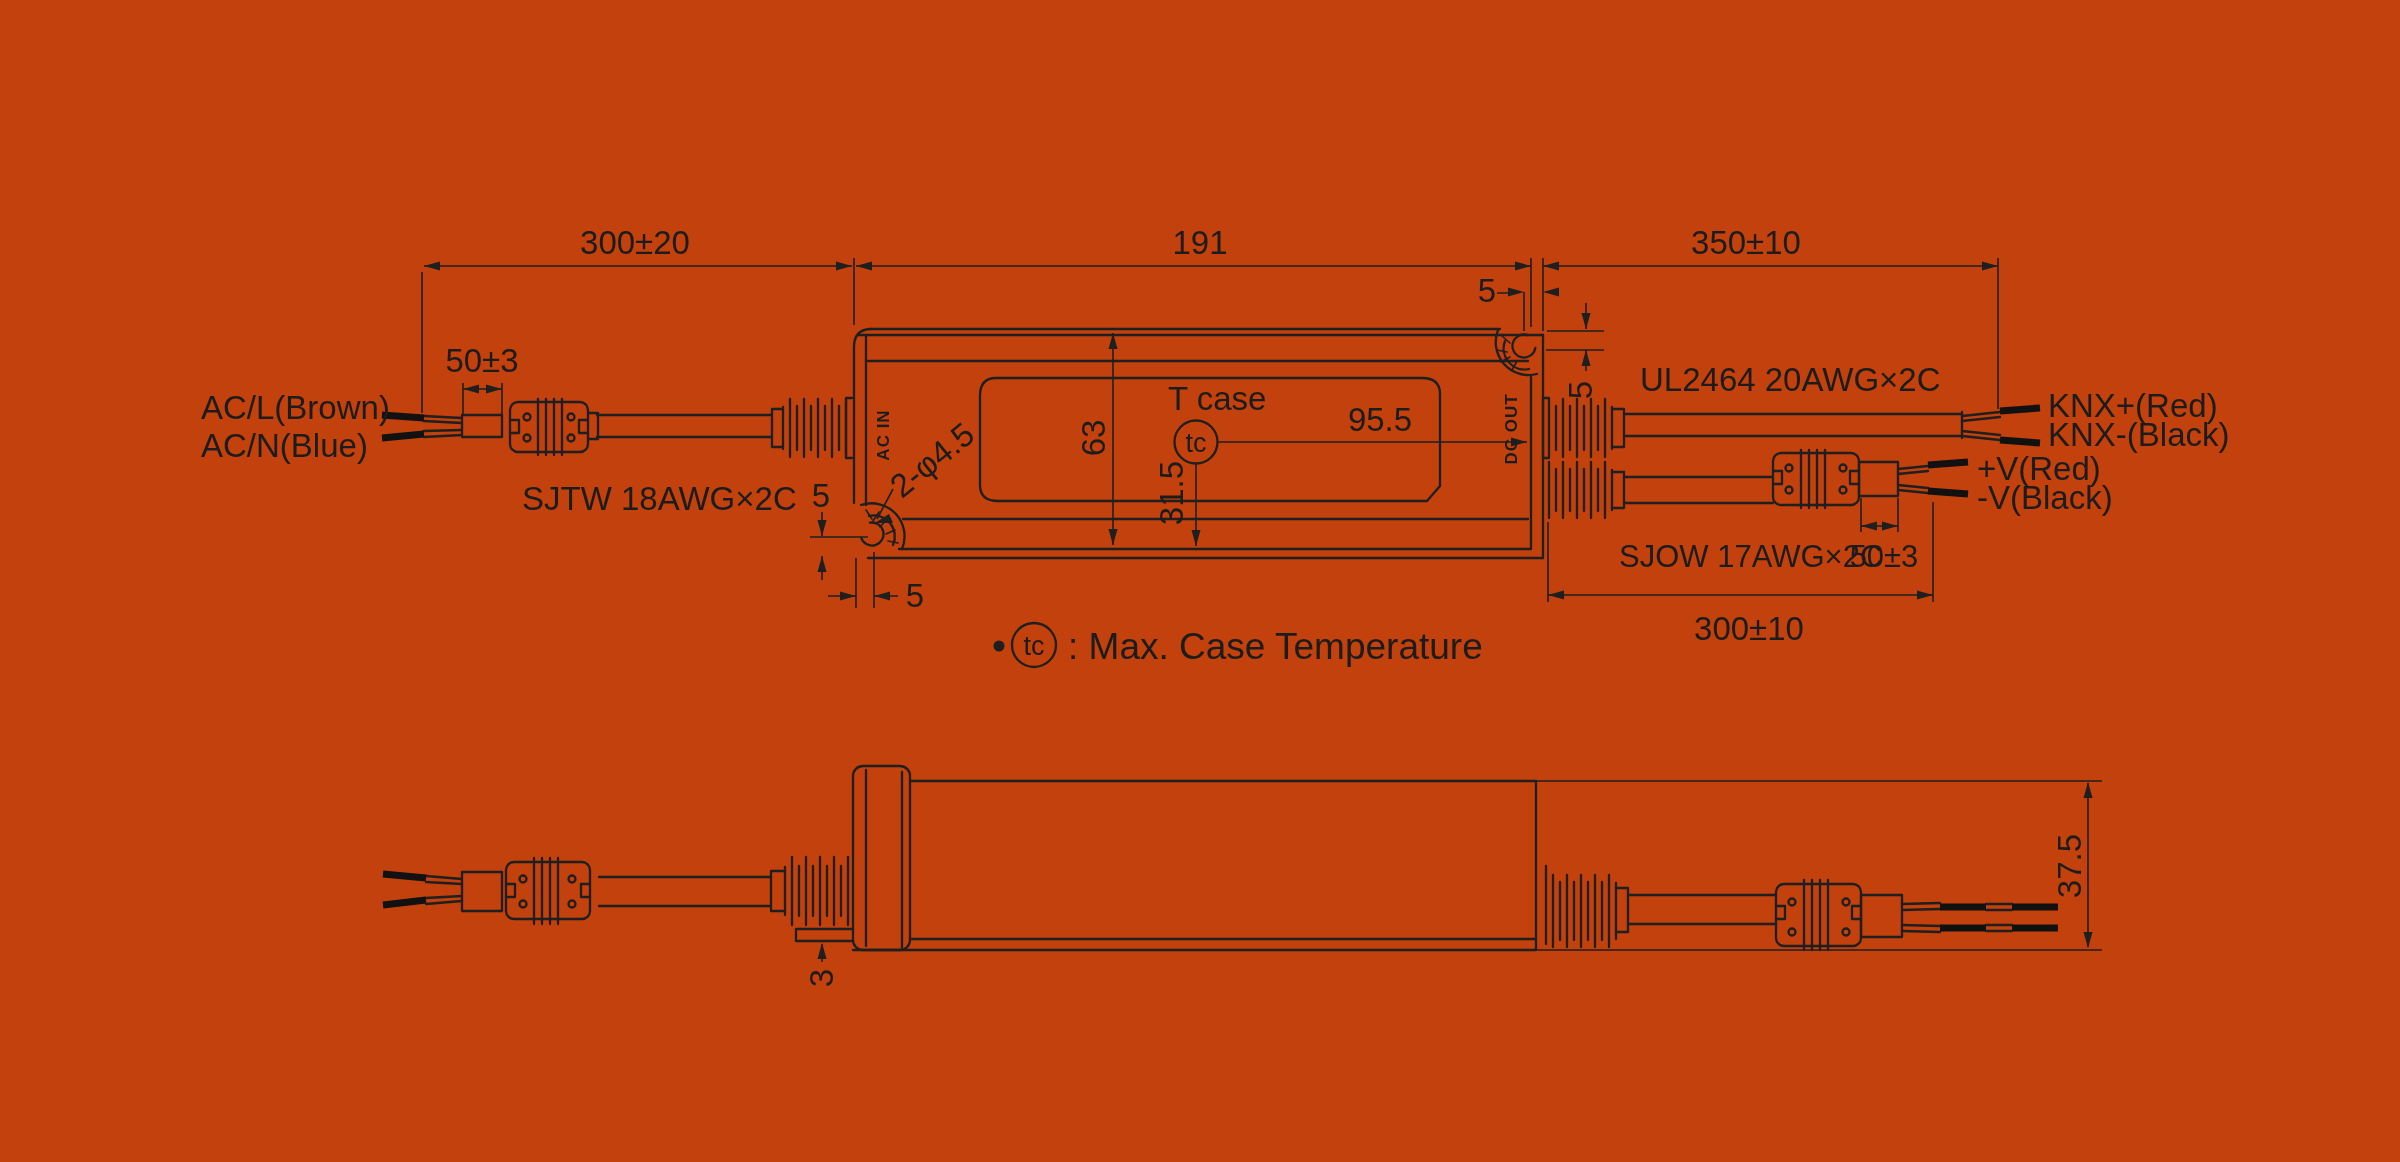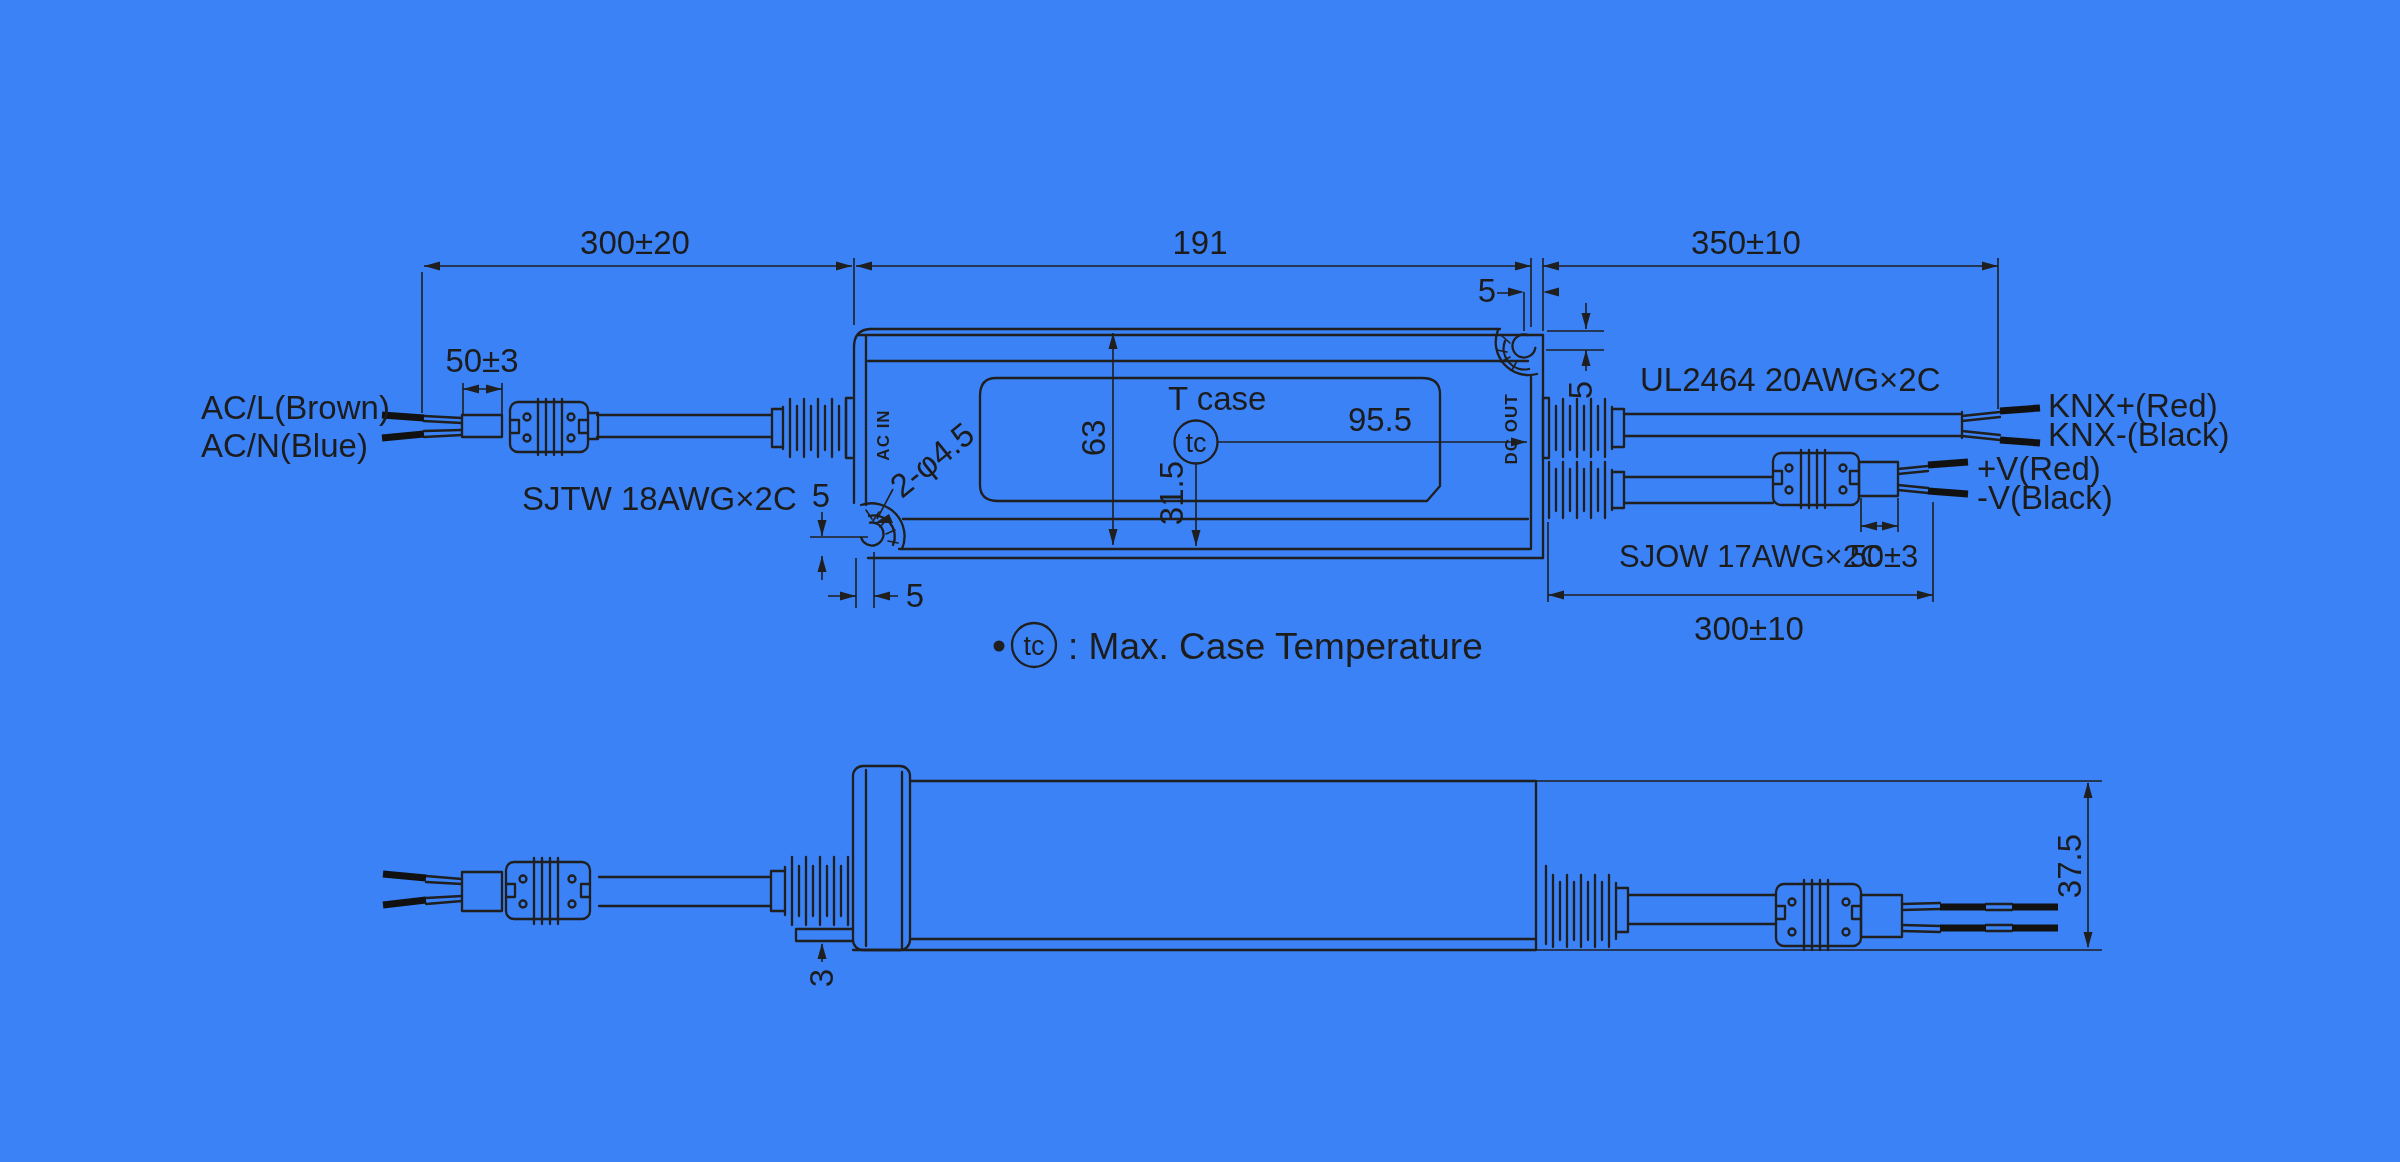--- a/index.html
+++ b/index.html
@@ -1,16 +1,16 @@
 <!DOCTYPE html>
 <html><head>
 <meta charset="utf-8">
 <style>
   html,body{margin:0;padding:0;background:#ffffff;}
-  .canvas{position:relative;width:2400px;height:1162px;background:#3b82f6;overflow:hidden;}
+  .canvas{position:relative;width:2400px;height:1162px;background:#c2410c;overflow:hidden;}
   svg{position:absolute;left:0;top:0;}
   .draw{fill:none;stroke:#1f1f1f;stroke-width:2.3;stroke-linecap:round;stroke-linejoin:round;}
   .thin{fill:none;stroke:#1f1f1f;stroke-width:1.6;stroke-linecap:butt;}
   .wire{fill:none;stroke:#111111;stroke-width:7;stroke-linecap:butt;}
   .arr{fill:#1f1f1f;stroke:none;}
   .dot{fill:#1f1f1f;stroke:none;}
   text{font-family:"Liberation Sans","DejaVu Sans",sans-serif;fill:#1c1c1c;}
   .txt{font-size:33px;}
   .sm{font-size:31px;}
   .note{font-size:37px;}

